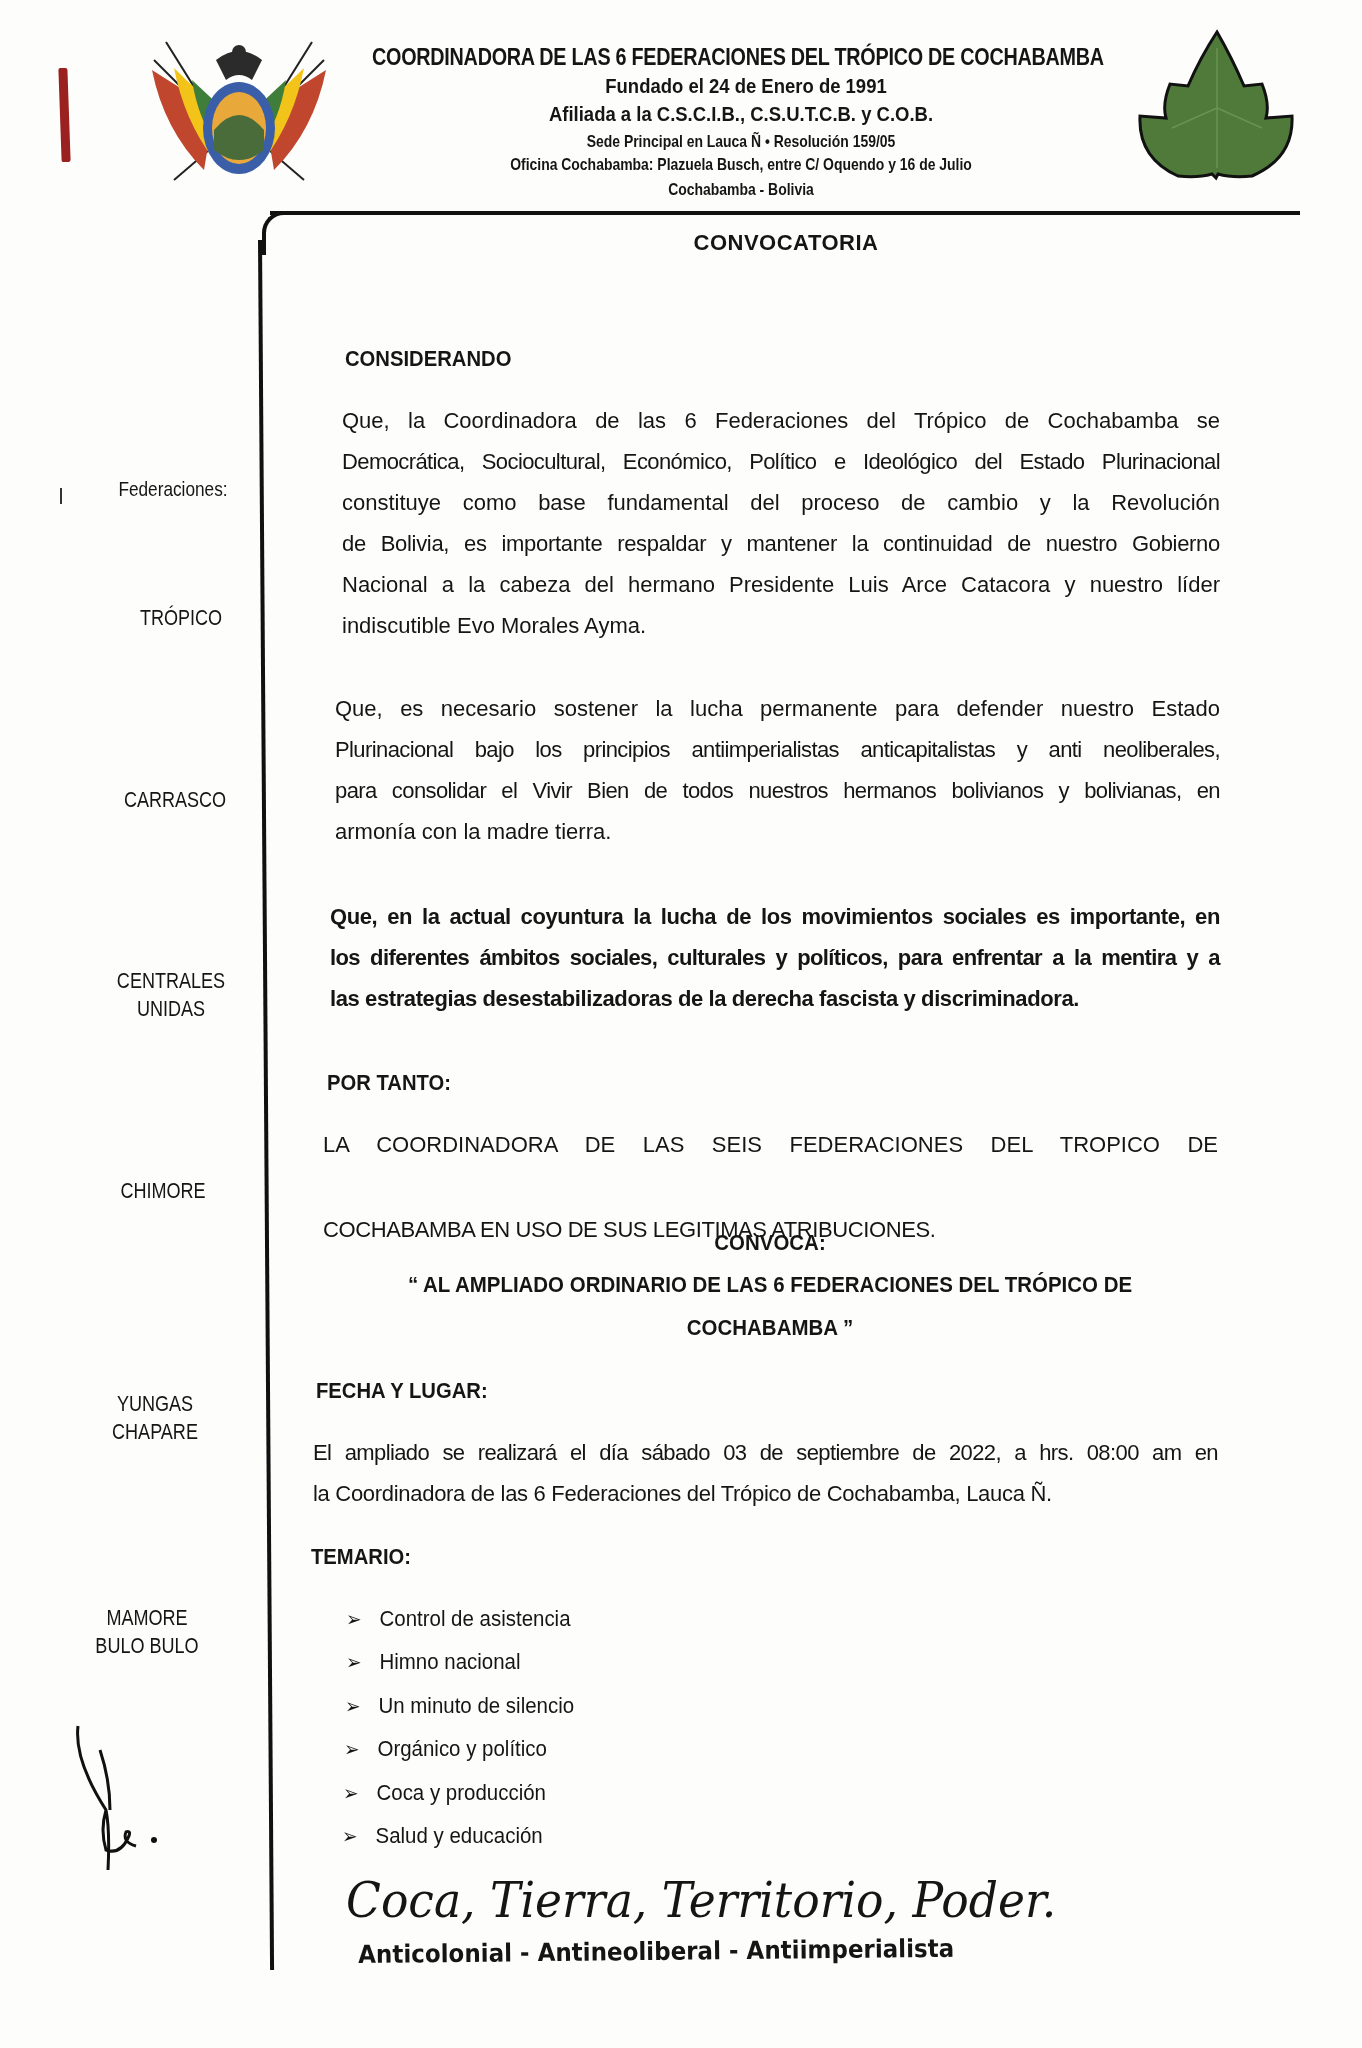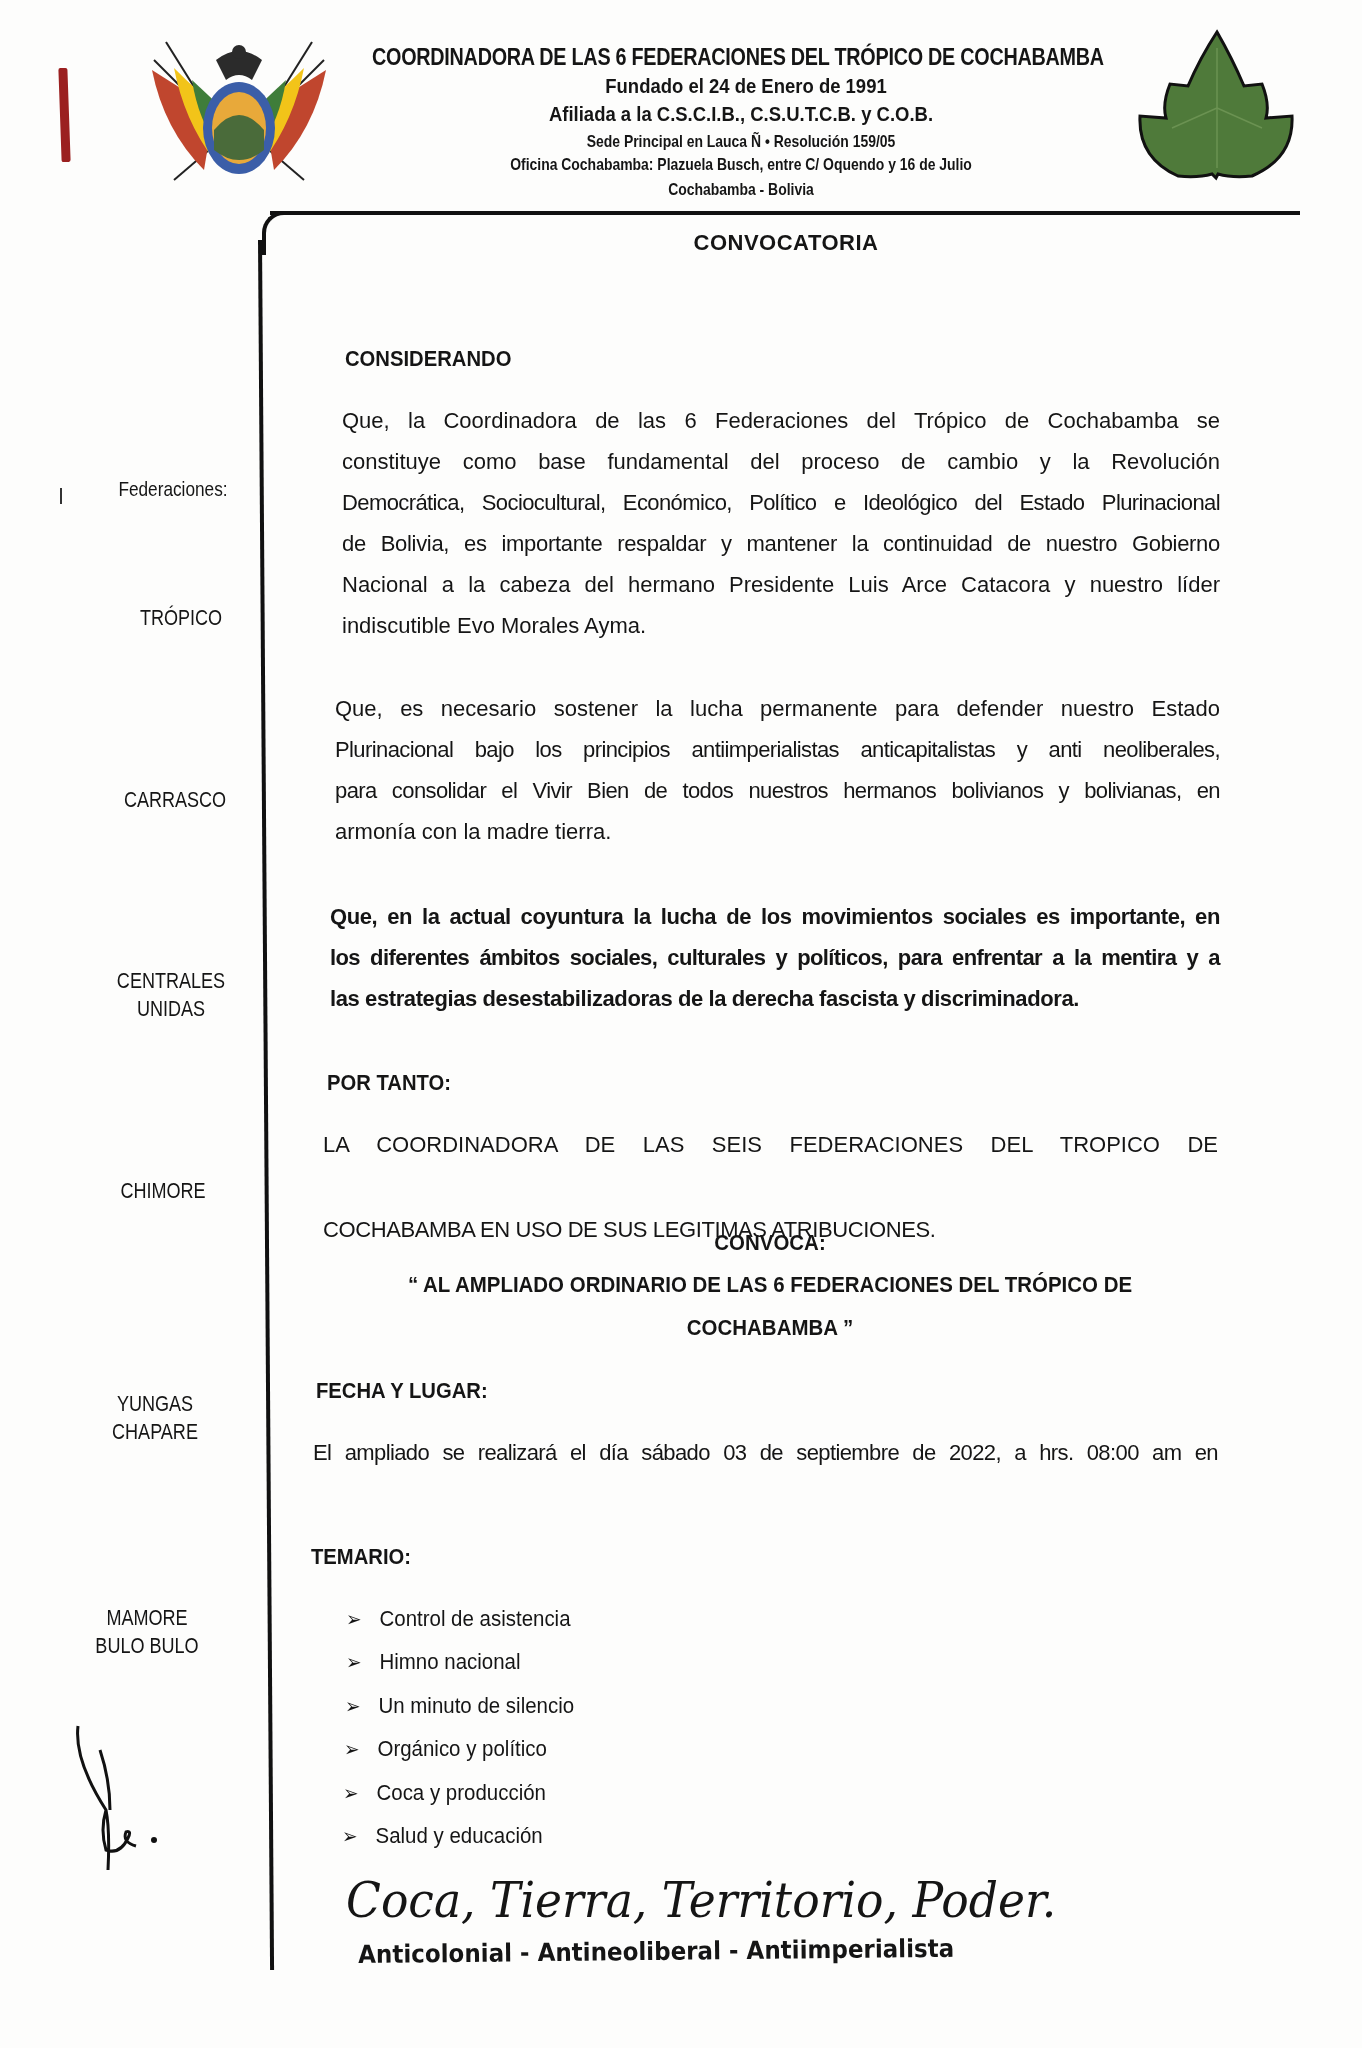--- a/index.html
+++ b/index.html
@@ -110,22 +110,22 @@
   <path d="M8 6 Q4 40 36 90 Q40 110 38 150 M36 90 Q30 110 36 130 Q50 135 58 118 Q62 110 56 112 Q52 122 66 126 M30 30 Q40 60 40 90" stroke="#111" stroke-width="3" fill="none"></path>
   <circle cx="84" cy="120" r="3" fill="#111"></circle>
 </svg>
 
 <div class="title-conv">CONVOCATORIA</div>
 
 <div class="heading" style="left:345px;top:346px;">CONSIDERANDO</div>
 
 <div class="para" style="left:342px;top:400px;width:878px;">
   <span class="line">Que, la Coordinadora de las 6 Federaciones del Trópico de Cochabamba se</span>
+  <span class="line" style="letter-spacing:-0.6px;">Democrática, Sociocultural, Económico, Político e Ideológico del Estado Plurinacional</span>
   <span class="line">constituye como base fundamental del proceso de cambio y la Revolución</span>
-  <span class="line" style="letter-spacing:-0.6px;">Democrática, Sociocultural, Económico, Político e Ideológico del Estado Plurinacional</span>
   <span class="line" style="letter-spacing:-0.3px;">de Bolivia, es importante respaldar y mantener la continuidad de nuestro Gobierno</span>
   <span class="line">Nacional a la cabeza del hermano Presidente Luis Arce Catacora y nuestro líder</span>
   <span class="line last">indiscutible Evo Morales Ayma.</span>
 </div>
 
 <div class="para" style="left:335px;top:688px;width:885px;">
   <span class="line">Que, es necesario sostener la lucha permanente para defender nuestro Estado</span>
   <span class="line" style="letter-spacing:-0.6px;">Plurinacional bajo los principios antiimperialistas anticapitalistas y anti neoliberales,</span>
   <span class="line" style="letter-spacing:-0.6px;">para consolidar el Vivir Bien de todos nuestros hermanos bolivianos y bolivianas, en</span>
   <span class="line last">armonía con la madre tierra.</span>
@@ -143,20 +143,21 @@
   <span class="line last" style="letter-spacing:-0.4px;margin-top:44px;">COCHABAMBA EN USO DE SUS LEGITIMAS ATRIBUCIONES.</span>
 </div>
 
 <div class="center-bold" style="left:540px;top:1230px;width:460px;">CONVOCA:</div>
 <div class="center-bold" style="left:300px;top:1272px;width:940px;">“ AL AMPLIADO ORDINARIO  DE LAS 6 FEDERACIONES DEL TRÓPICO DE</div>
 <div class="center-bold" style="left:540px;top:1315px;width:460px;">COCHABAMBA ”</div>
 
 <div class="heading" style="left:316px;top:1378px;">FECHA Y LUGAR:</div>
 <div class="para" style="left:313px;top:1432px;width:905px;">
   <span class="line" style="letter-spacing:-0.6px;">El ampliado se realizará el día sábado 03 de septiembre de 2022, a hrs. 08:00 am en</span>
+  <span class="line last" style="letter-spacing:-0.3px;">la Coordinadora de las 6 Federaciones del Trópico de Cochabamba, Lauca Ñ.</span>
 </div>
 
 <div class="heading" style="left:311px;top:1544px;">TEMARIO:</div>
 <div class="item" style="left:346px;top:1606px;"><span class="arrow">➢</span><span>Control de asistencia</span></div>
 <div class="item" style="left:346px;top:1649px;"><span class="arrow">➢</span><span>Himno nacional</span></div>
 <div class="item" style="left:345px;top:1693px;"><span class="arrow">➢</span><span>Un minuto de silencio</span></div>
 <div class="item" style="left:344px;top:1736px;"><span class="arrow">➢</span><span>Orgánico y político</span></div>
 <div class="item" style="left:343px;top:1780px;"><span class="arrow">➢</span><span>Coca y producción</span></div>
 <div class="item" style="left:342px;top:1823px;"><span class="arrow">➢</span><span>Salud y educación</span></div>
 

